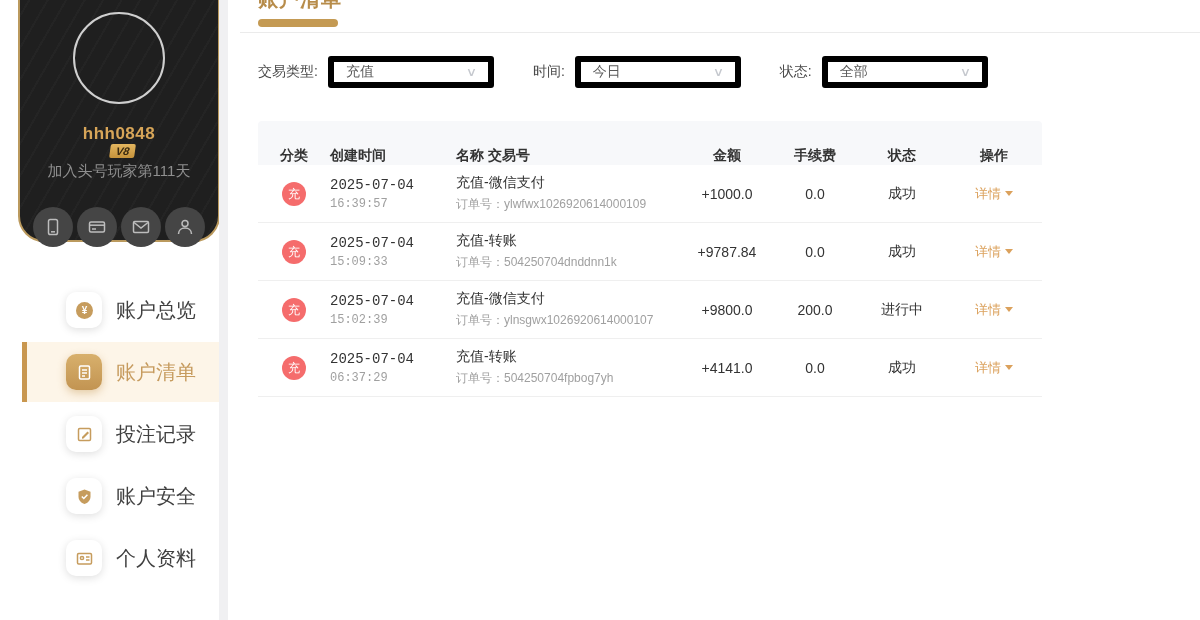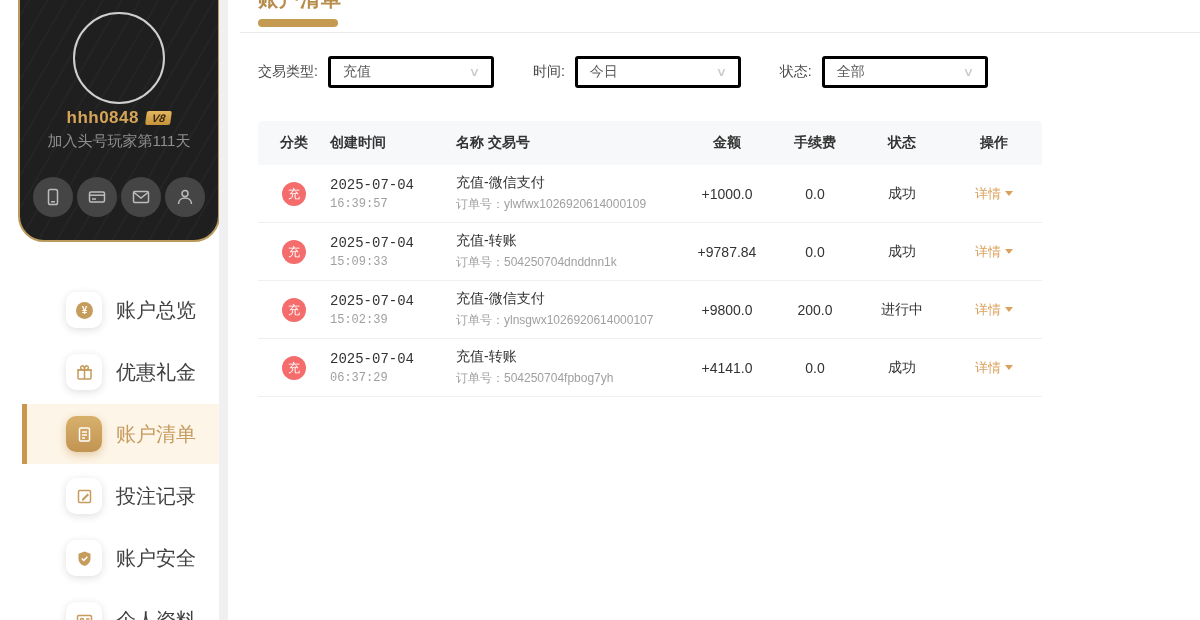--- a/index.html
+++ b/index.html
@@ -16,21 +16,21 @@
 
   
   .sidebar{width:219px;background:#fff;flex-shrink:0;margin-right:9px;position:relative;overflow:hidden;}
   .profile-card{
     position:relative;margin-left:18px;margin-top:-52px;width:202px;height:294px;
     background:#1f1f1f;
     background-image:repeating-linear-gradient(120deg,rgba(255,255,255,0.025) 0 2px,transparent 2px 16px);
     border:2px solid #bb9a5e;border-radius:26px;
   }
   .avatar{width:92px;height:92px;border:2px solid #cfcfcf;border-radius:50%;margin:62px auto 0;}
-  .username-row{display:flex;align-items:center;justify-content:center;margin-top:4px;}
+  .username-row{display:flex;align-items:center;justify-content:space-between;margin-top:20px;flex-direction:column;}
   .username{color:#d7a558;font-weight:bold;font-size:17px;letter-spacing:0.5px;}
   .vip-badge{
     display:inline-block;margin-left:7px;padding:1px 6px;border-radius:2px;
     background:linear-gradient(#e3b65f,#c6933b);color:#3a2a10;
     font-size:11px;font-style:italic;font-weight:800;transform:skewX(-8deg);
   }
   .join-text{color:#8f8f8f;font-size:15px;text-align:center;margin-top:4px;}
   .quick-icons{display:flex;justify-content:space-between;padding:0 13px;margin-top:26px;}
   .qicon{
     width:40px;height:40px;border-radius:50%;background:#454545;
@@ -61,29 +61,29 @@
   .content{width:994px;background:#fff;flex-shrink:0;padding-left:30px;}
   .title-clip{height:13px;overflow:hidden;}
   .page-title{font-size:20px;font-weight:bold;color:var(--title-gold);margin:-14px 0 0 0;letter-spacing:1px;}
   .title-bar{width:80px;height:8px;border-radius:4px;background:#c49a53;margin-top:6px;}
   .divider{height:1px;background:#ebebeb;margin:5px 7px 0 -18px;}
 
   .filters{display:flex;align-items:center;margin-top:23px;}
   .filter-group{display:flex;align-items:center;margin-right:39px;}
   .filter-label{font-size:14px;color:#4a4a4a;margin-right:10px;white-space:nowrap;}
   .select-box{
-    width:166px;height:32px;border:3px solid #000000;border-radius:3px;background:#fff;
+    width:166px;height:32px;border:6px solid #000000;border-radius:3px;background:#fff;
     display:flex;align-items:center;justify-content:space-between;padding:0 12px;cursor:pointer;
   }
   .select-value{font-size:14px;color:#5a5a5a;}
   .select-chevron{font-size:12px;color:#c5c8ce;transform:scaleX(1.3);}
 
   .table{margin-top:33px;width:784px;}
   .thead{
-    display:flex;align-items:center;height:44px;background:#f7f8fa;border-radius:4px 4px 0 0;
+    display:flex;align-items:flex-end;height:44px;background:#f7f8fa;border-radius:4px 4px 0 0;
     font-size:14px;font-weight:bold;color:#333;
   }
   .trow{display:flex;align-items:center;height:58px;border-bottom:1px solid #efefef;font-size:14px;}
   .c1{width:72px;text-align:center;}
   .c2{width:126px;text-align:left;font-family:Liberation Mono, monospace;}
   .c3{width:226px;text-align:left;}
   .c4{width:90px;text-align:center;}
   .c5{width:86px;text-align:center;}
   .c6{width:88px;text-align:center;}
   .c7{width:96px;text-align:center;}
@@ -146,31 +146,20 @@
     <nav class="menu">
       <div class="menu-item">
         <span class="mi-icon">
           <svg viewBox="0 0 19 19">
               <circle cx="9.5" cy="9.5" r="8.5" fill="#c69c5d"></circle>
               <text x="9.5" y="13.2" font-size="10" fill="#fff" text-anchor="middle" font-weight="bold">¥</text>
             </svg>
         </span>
         <span class="mi-label">账户总览</span>
       </div>
-      <div class="menu-item">
-        <span class="mi-icon">
-          <svg viewBox="0 0 19 19" stroke="#c69c5d" fill="none" stroke-width="1.5">
-              <rect x="3" y="7" width="13" height="9" rx="1"></rect>
-              <line x1="2" y1="7" x2="17" y2="7"></line>
-              <line x1="9.5" y1="7" x2="9.5" y2="16"></line>
-              <path d="M9.5 7 C6 7 4.5 4.5 6.5 3.2 C8.5 2 9.5 4.5 9.5 7 C9.5 4.5 10.5 2 12.5 3.2 C14.5 4.5 13 7 9.5 7Z"></path>
-            </svg>
-        </span>
-        <span class="mi-label">优惠礼金</span>
-      </div>
       <div class="menu-item active">
         <span class="mi-icon">
           <svg viewBox="0 0 19 19" stroke="#fff" fill="none" stroke-width="1.5">
               <rect x="4.5" y="3" width="10" height="13" rx="1.2"></rect>
               <line x1="7" y1="7" x2="12" y2="7"></line>
               <line x1="7" y1="10" x2="12" y2="10"></line>
               <line x1="7" y1="13" x2="10" y2="13"></line>
             </svg>
         </span>
         <span class="mi-label">账户清单</span>

